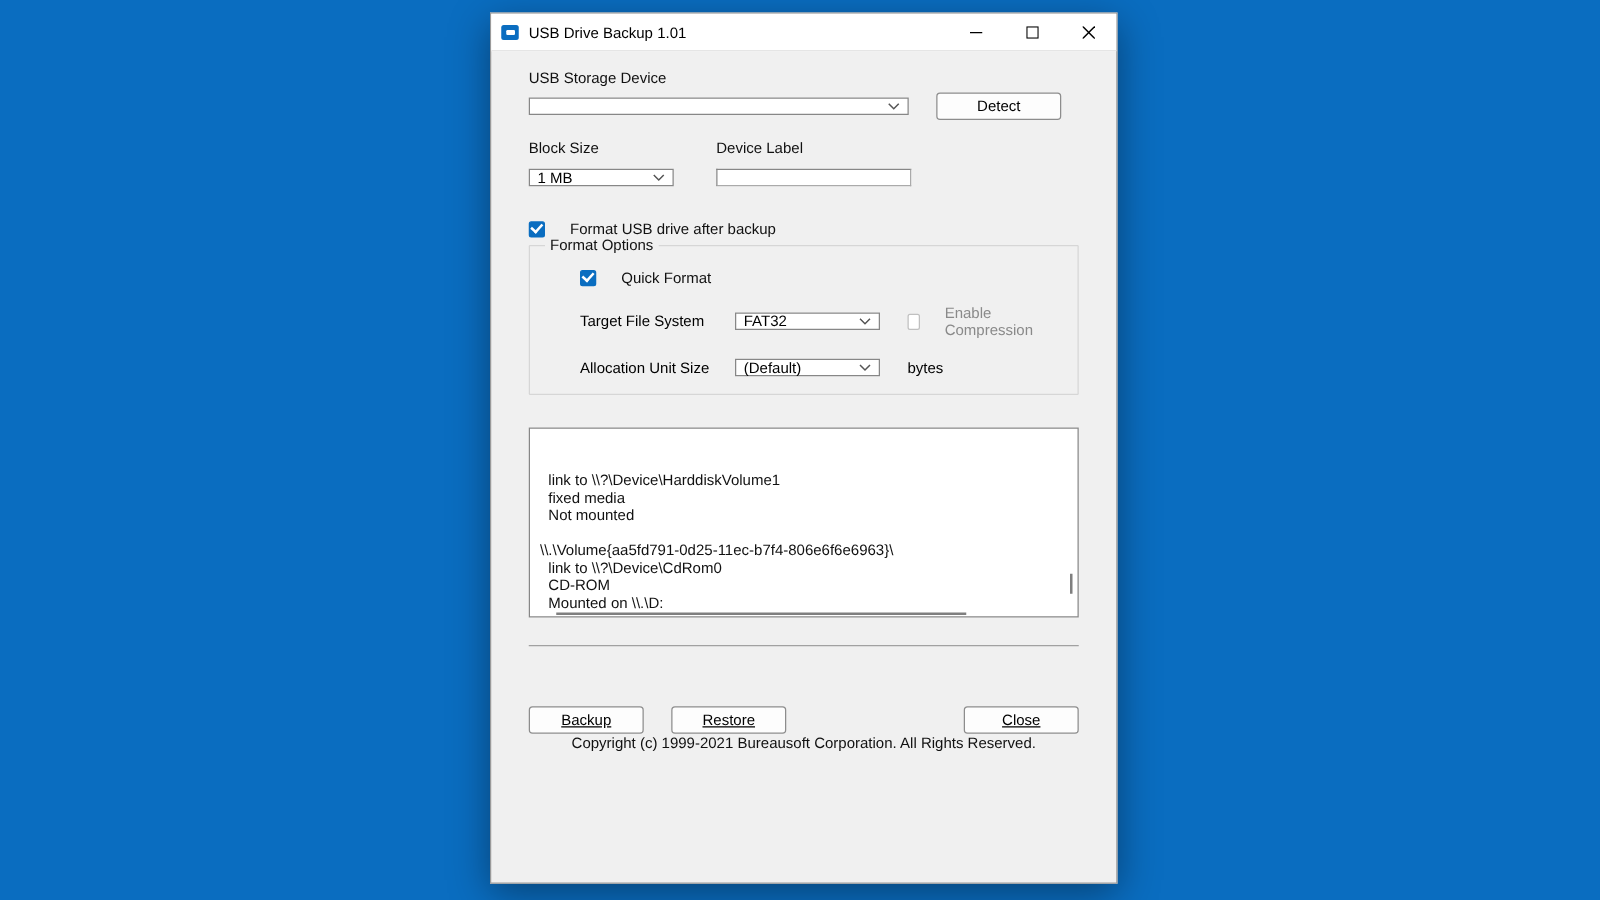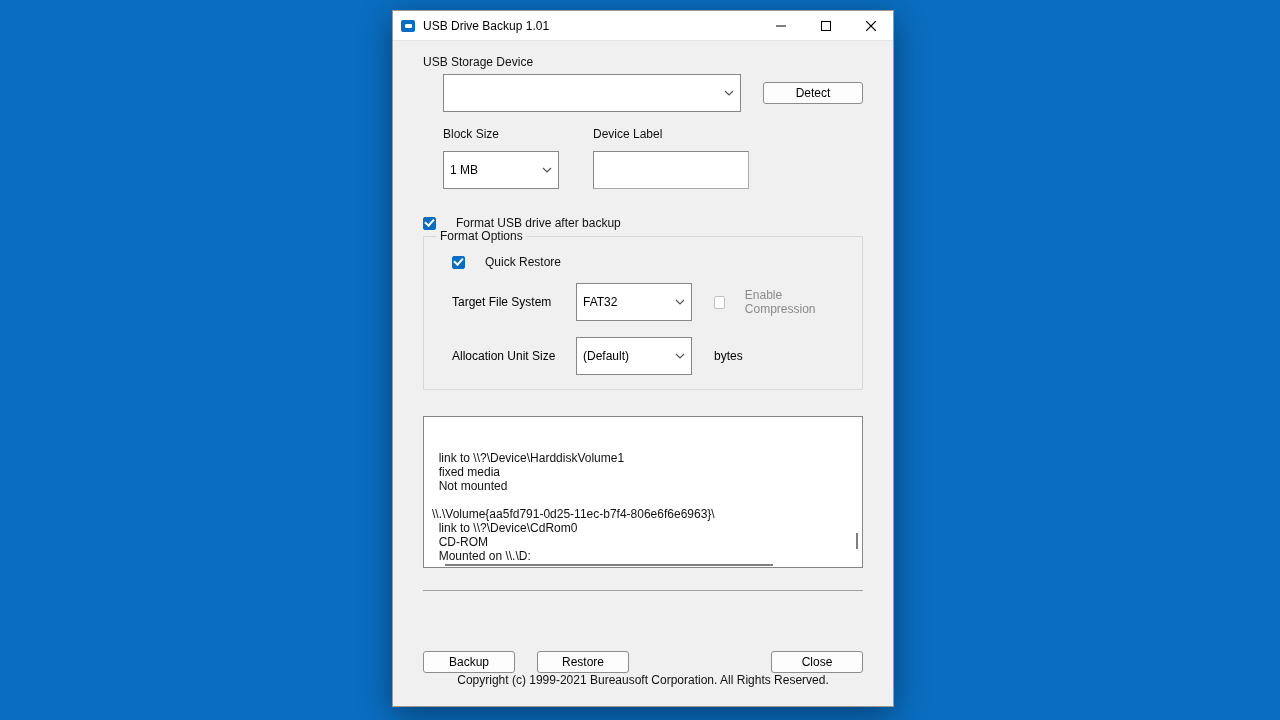--- a/index.html
+++ b/index.html
@@ -64,24 +64,23 @@
   .label {
     font-size: 12px;
     color: #111;
     margin-bottom: 5px;
   }
   .row {
     display: flex;
     align-items: center;
     gap: 22px;
     margin-bottom: 15px;
-    margin-left: 20px;
   }
   .select, .input {
-    height: 38px;
+    height: 14px;
     background: #fff;
     border: 1px solid #878787;
     box-sizing: border-box;
     font-size: 12px;
     padding: 0 6px;
     display: flex;
     align-items: center;
     position: relative;
   }
   .select .chev {
@@ -138,21 +137,21 @@
     border-bottom: 2px solid #fff;
     transform: rotate(-48deg) translate(1px,-1px);
   }
   .cb.disabled {
     border-color: #c0c0c0;
   }
   .disabled-text { color: #8a8a8a; }
   .groupbox {
     border: 1px solid #d6d6d6;
     border-radius: 1px;
-    padding: 18px 28px 14px 28px;
+    padding: 18px 28px 14px 40px;
     position: relative;
     margin-top: 6px;
   }
   .group-legend {
     position: absolute;
     top: -8px;
     left: 12px;
     background: #f0f0f0;
     padding: 0 4px;
     font-size: 12px;
@@ -201,21 +200,22 @@
     background:#7f7f7f;
   }
   .hr {
     border: none;
     border-top: 1px solid #a1a1a1;
     margin: 14px 0 0 0;
   }
   .footer-btns {
     display: flex;
     gap: 22px;
-    margin-top: 60px;
+    margin-top: 48px;
+    text-decoration: underline;
   }
   .footer-btns .spacer { flex: 1; }
   .copyright {
     text-align: center;
     font-size: 12px;
     color: #111;
   }
   .chev svg{display:block}
 </style>
 </head>
@@ -283,21 +283,21 @@
     <div class="checkbox-row">
       <span class="cb checked"></span>
       <span>Format USB drive after backup</span>
     </div>
 
     <div class="groupbox">
       <span class="group-legend">Format Options</span>
 
       <div class="checkbox-row">
         <span class="cb checked"></span>
-        <span>Quick Restore</span>
+        <span>Quick Format</span>
       </div>
 
       <div class="form-grid">
         <div>Target File System</div>
         <div class="select">
           <span>FAT32</span>
           <span class="chev">
             <svg width="10" height="6">
                 <polyline points="1,1 5,5 9,1" fill="none" stroke="#555" stroke-width="1.2"></polyline>
               </svg>

